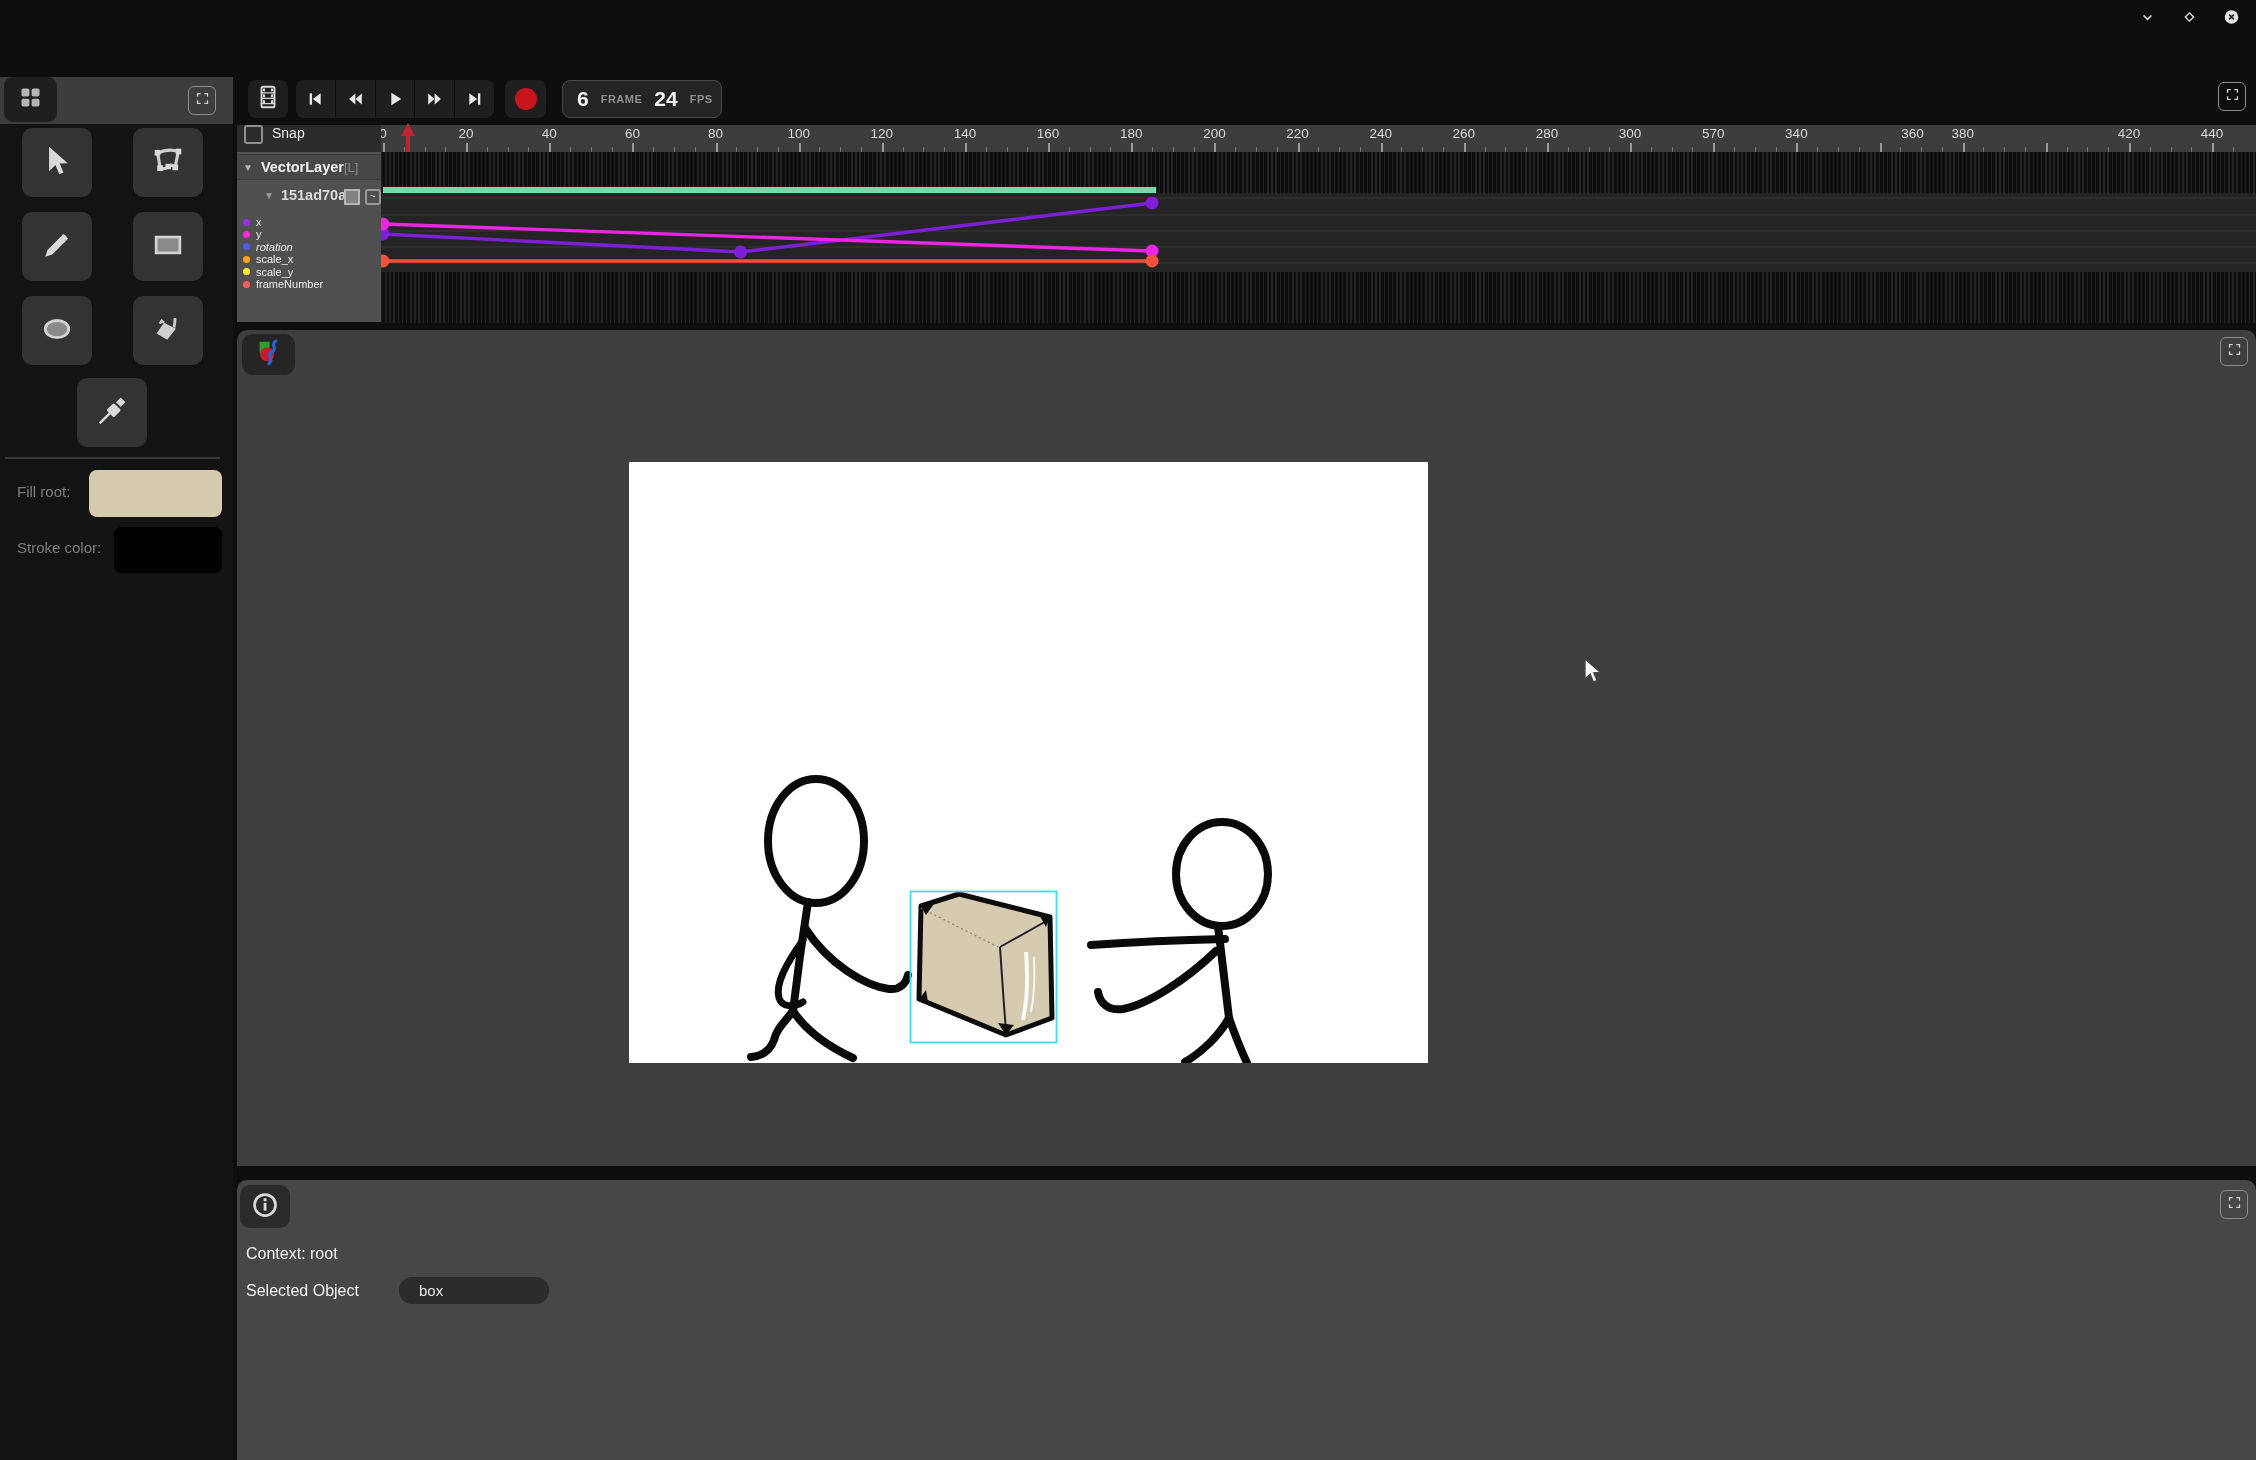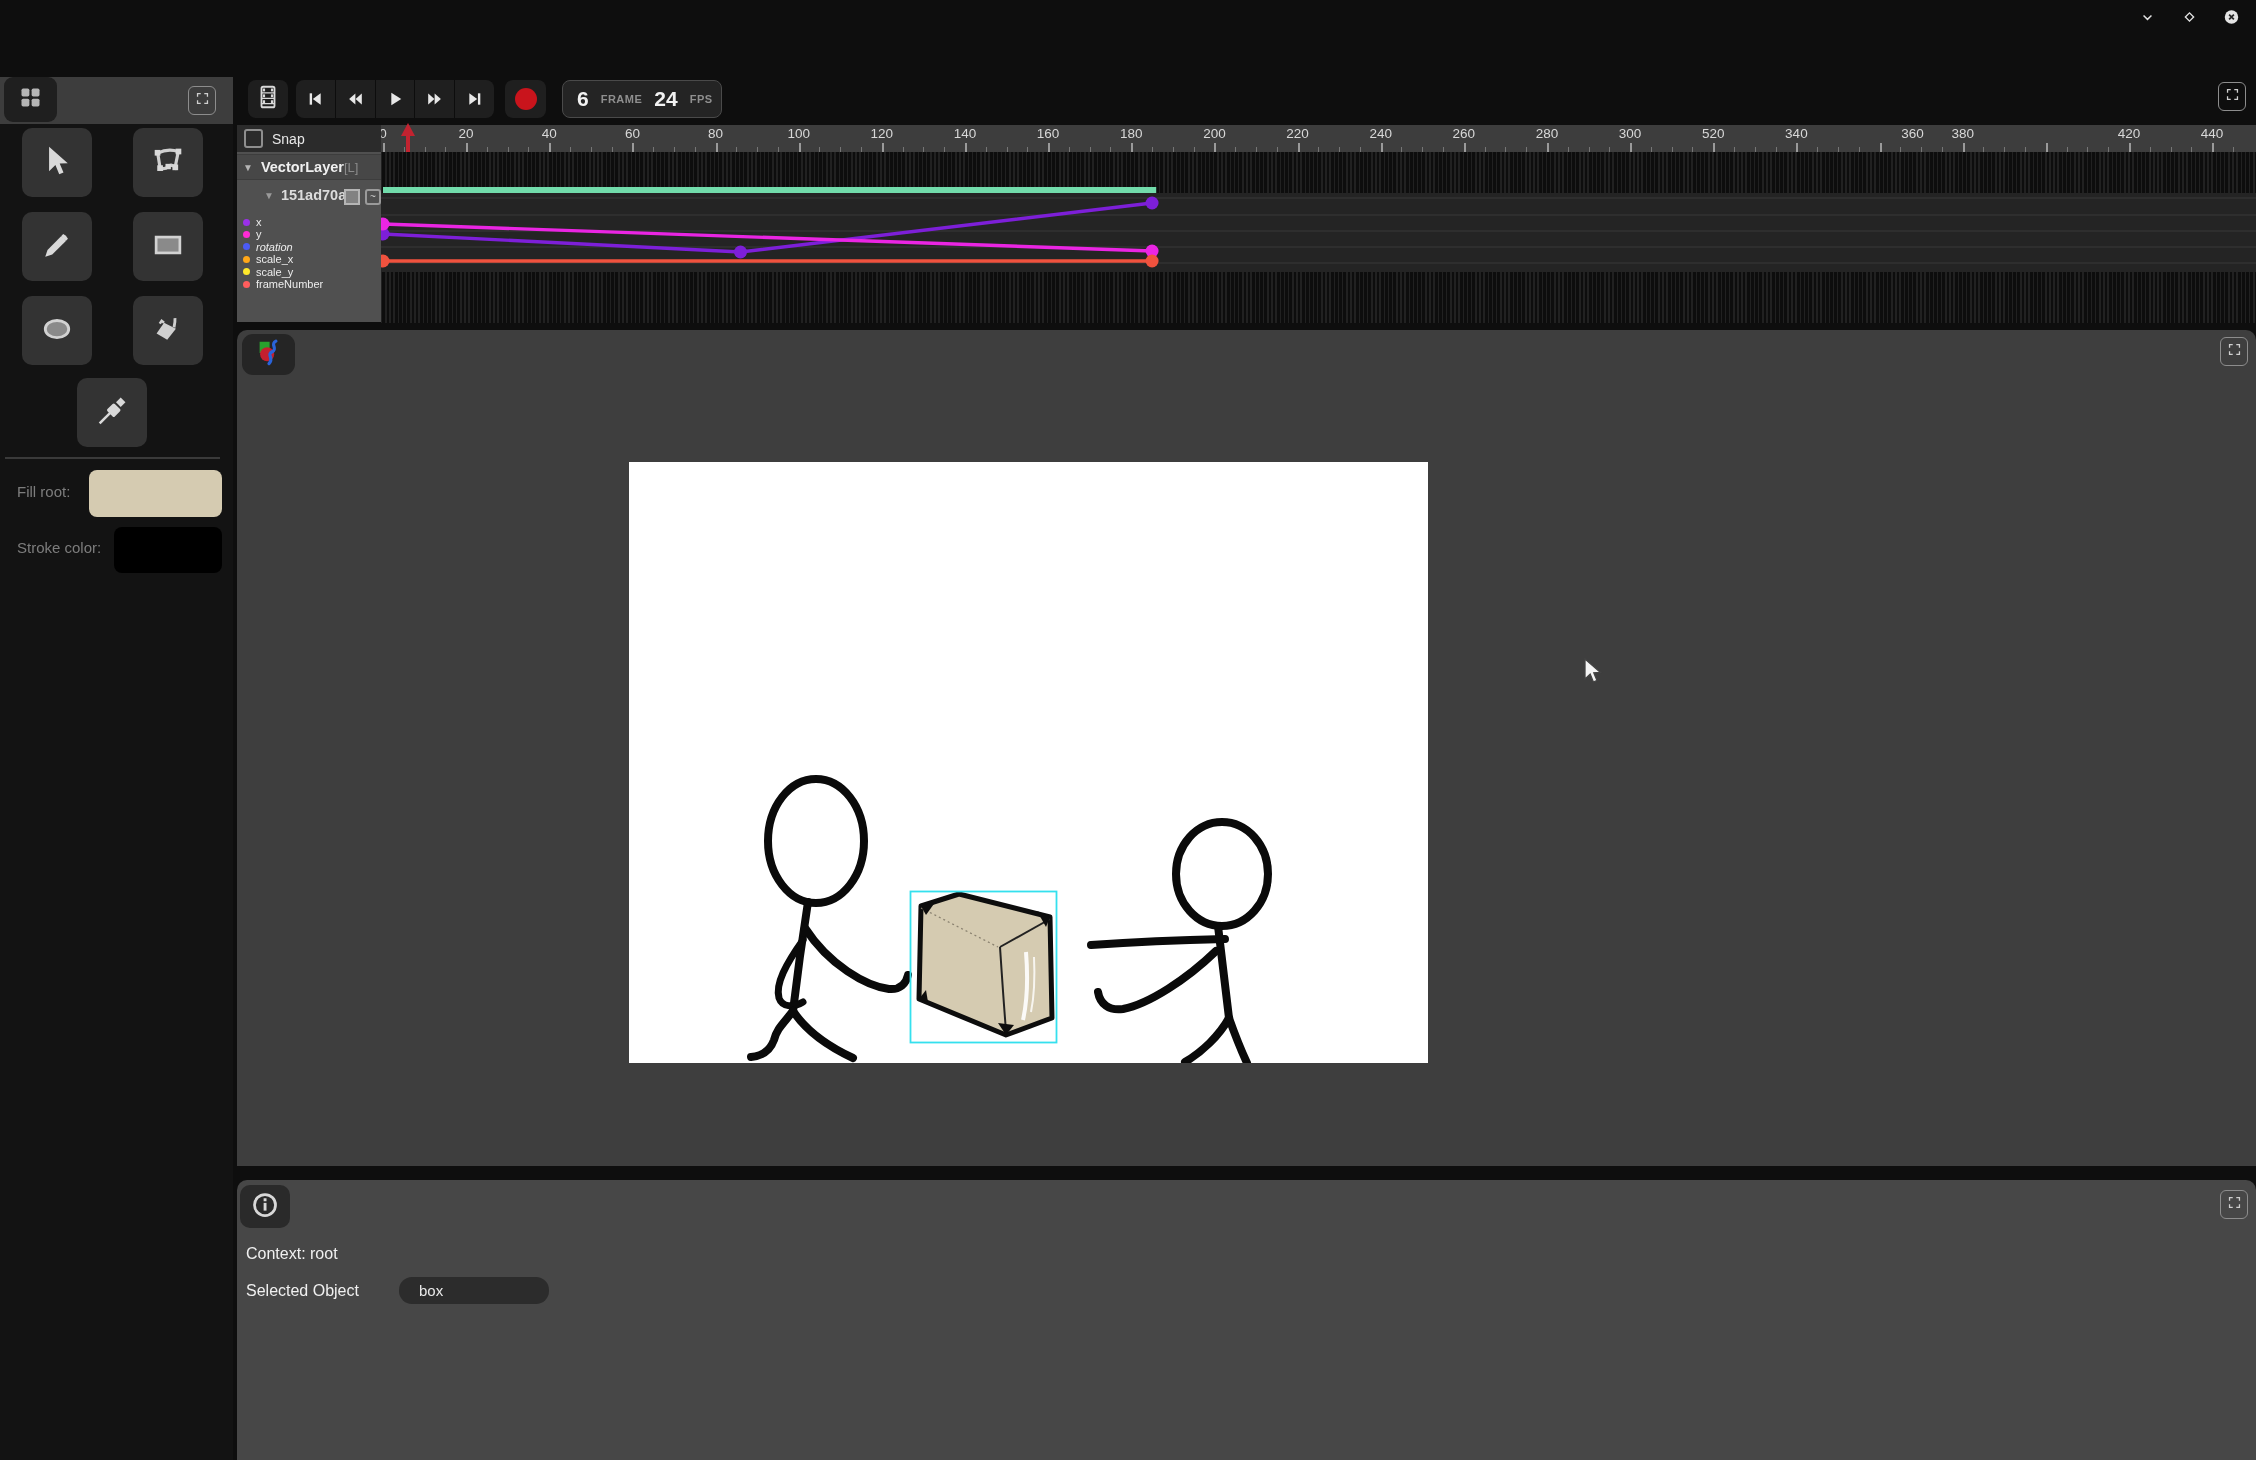--- a/index.html
+++ b/index.html
@@ -30,21 +30,21 @@
   .tl-film{left:248px;top:80px;width:40px;height:38px;background:#1e1e1e;border-radius:8px;display:flex;align-items:center;justify-content:center;}
   .transport{left:296px;top:80px;width:198px;height:38px;background:#1f1f1f;border-radius:8px;display:flex;overflow:hidden;}
   .transport .tbtn{flex:1;display:flex;align-items:center;justify-content:center;border-right:1px solid #0d0d0d;}
   .transport .tbtn:last-child{border-right:none;}
   .record-btn{left:505px;top:80px;width:41px;height:38px;background:#1f1f1f;border-radius:8px;display:flex;align-items:center;justify-content:center;}
   .record-dot{width:22px;height:22px;border-radius:50%;background:#c9141c;}
   .framebox{left:562px;top:80px;width:160px;height:38px;background:#242424;border:1px solid #4a4a4a;border-radius:8px;
             display:flex;align-items:center;gap:12px;padding:0 14px;box-sizing:border-box;}
   .fb-num{color:#f2f2f2;font-size:21px;font-weight:bold;}
   .fb-lab{color:#8f8f8f;font-size:11px;font-weight:bold;letter-spacing:.5px;}
-  .snap-cell{left:237px;top:125px;width:144px;height:27px;background:#2b2b2b;display:flex;align-items:center;}
+  .snap-cell{left:237px;top:125px;width:144px;height:27px;background:#2b2b2b;display:flex;align-items:flex-start;}
   .snap-box{width:15px;height:15px;border:2px solid #8f8f8f;border-radius:3px;margin-left:7px;background:transparent;}
   .snap-lab{color:#e8e8e8;font-size:14px;margin-left:9px;}
   .ruler{left:381px;top:125px;width:1875px;height:27px;background:#3d3d3d;overflow:hidden;}
   .rlab{position:absolute;top:1px;transform:translateX(-50%);color:#d8d8d8;font-size:13.5px;}
   .rtick{position:absolute;bottom:0;width:2px;background:#9a9a9a;}
   .rtick.minor{width:1px;background:#757575;}
   .playhead-head{position:absolute;width:0;height:0;border-left:7px solid transparent;border-right:7px solid transparent;border-bottom:13px solid #c22330;}
   .playhead-stem{position:absolute;width:4px;background:#c22330;}
   .stripes{left:381px;width:1875px;background:repeating-linear-gradient(90deg,#212121 0 1.5px,#0d0d0d 1.5px 4.16px);}
   .curve-area{left:381px;top:193px;width:1875px;height:79px;background:#242424;}
@@ -304,21 +304,21 @@
       <div class="rlab" style="left: 1165.96px;">280</div>
       <div class="rtick" style="left: 1165.96px; height: 9px;"></div>
       <div class="rtick minor" style="left: 1186.74px; height: 5px;"></div>
       <div class="rtick minor" style="left: 1207.53px; height: 5px;"></div>
       <div class="rtick minor" style="left: 1228.32px; height: 5px;"></div>
       <div class="rlab" style="left: 1249.1px;">300</div>
       <div class="rtick" style="left: 1249.1px; height: 9px;"></div>
       <div class="rtick minor" style="left: 1269.88px; height: 5px;"></div>
       <div class="rtick minor" style="left: 1290.67px; height: 5px;"></div>
       <div class="rtick minor" style="left: 1311.45px; height: 5px;"></div>
-      <div class="rlab" style="left: 1332.24px;">520</div>
+      <div class="rlab" style="left: 1332.24px;">570</div>
       <div class="rtick" style="left: 1332.24px; height: 9px;"></div>
       <div class="rtick minor" style="left: 1353.03px; height: 5px;"></div>
       <div class="rtick minor" style="left: 1373.81px; height: 5px;"></div>
       <div class="rtick minor" style="left: 1394.6px; height: 5px;"></div>
       <div class="rlab" style="left: 1415.38px;">340</div>
       <div class="rtick" style="left: 1415.38px; height: 9px;"></div>
       <div class="rtick minor" style="left: 1436.16px; height: 5px;"></div>
       <div class="rtick minor" style="left: 1456.95px; height: 5px;"></div>
       <div class="rtick minor" style="left: 1477.73px; height: 5px;"></div>
       <div class="rlab" style="left: 1498.52px; margin-left: 33px;">360</div>

